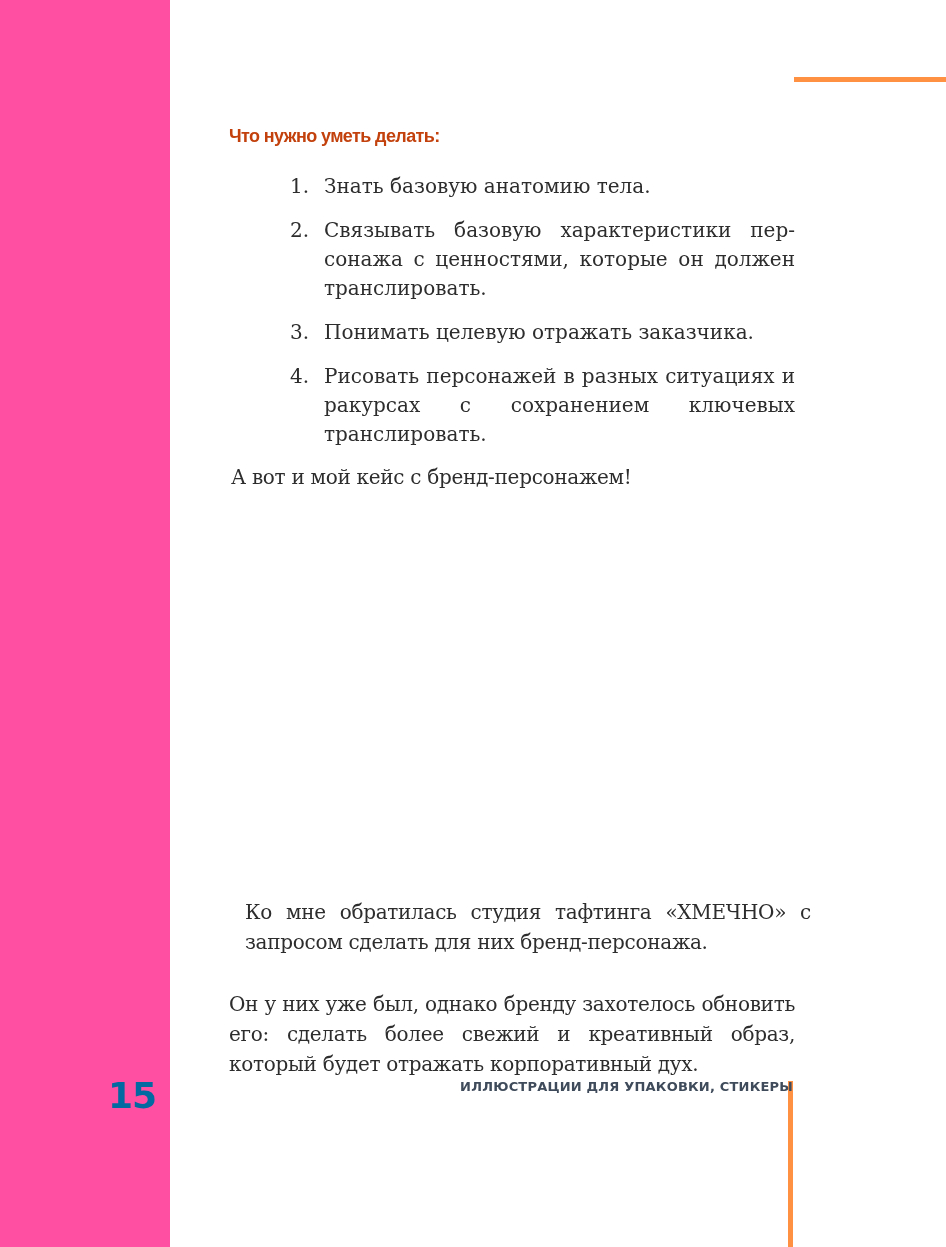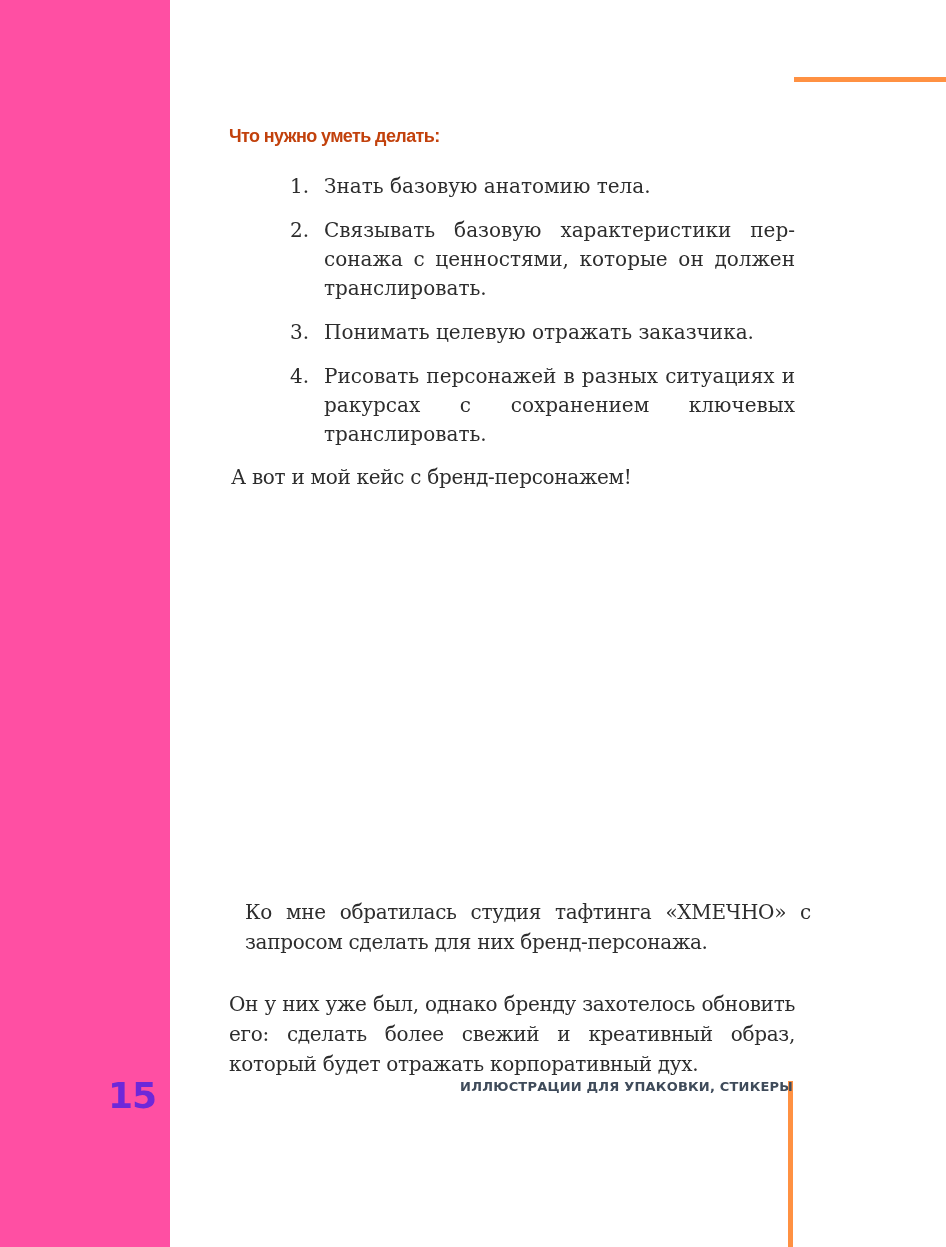--- a/index.html
+++ b/index.html
@@ -9,21 +9,21 @@
     font-family: "DejaVu Serif", "Liberation Serif", serif;
     color: #2d2d2d;
   }
   .sidebar {
     position: absolute; left: 0; top: 0; width: 170px; height: 1247px;
     background: #ff4fa3;
   }
   .page-number {
     position: absolute; left: 108px; top: 1075px;
     font-family: "DejaVu Sans", "Liberation Sans", sans-serif;
-    font-weight: bold; font-size: 36px; color: #6d28d9; letter-spacing: -1px;
+    font-weight: bold; font-size: 36px; color: #0369a1; letter-spacing: -1px;
   }
   .top-rule {
     position: absolute; left: 794px; top: 77px; width: 152px; height: 5px;
     background: #ff9142;
   }
   .side-rule {
     position: absolute; left: 788px; top: 1081px; width: 5px; height: 166px;
     background: #ff9142;
   }
   .heading {

